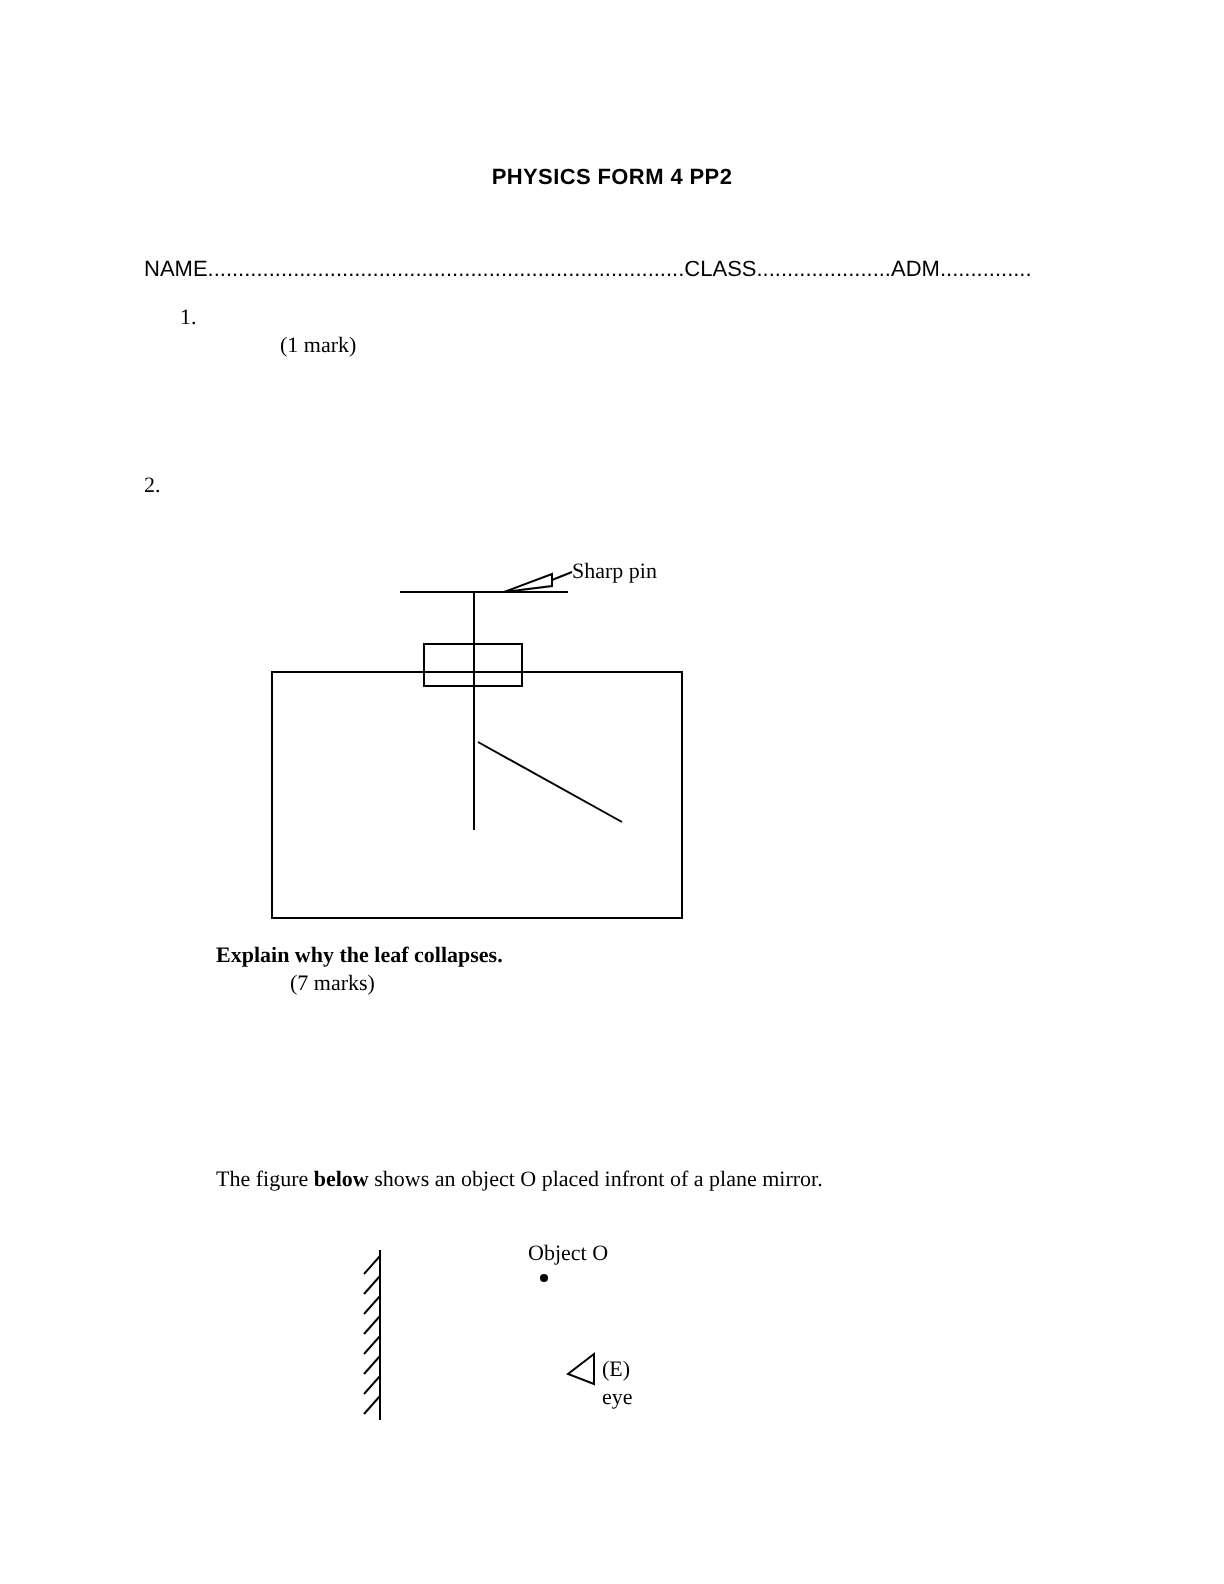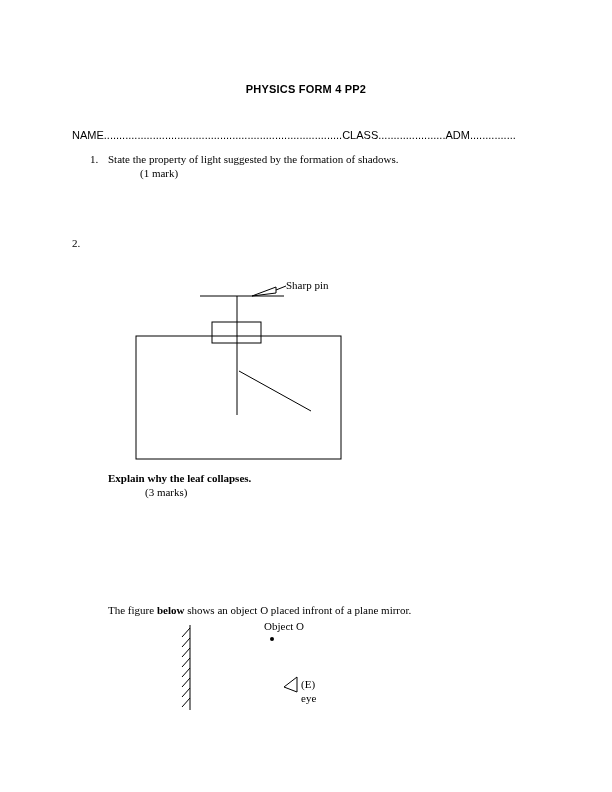--- a/index.html
+++ b/index.html
@@ -40,21 +40,20 @@
 </head>
 <body>
 
 <div class="page">
 
   <div class="title">PHYSICS FORM 4 PP2</div>
 
   <div class="name-line"><span>NAME</span><span>..............................................................................</span><span>CLASS</span><span>......................</span><span>ADM</span><span>...............</span></div>
 
   <div class="abs body-text" style="left:90px; top:152px;">1.</div>
-  <div class="abs body-text" style="left:108px; top:152px; width:440px;">State the property of light suggested by the formation of shadows.</div>
   <div class="abs body-text" style="left:140px; top:166px;">(1 mark)</div>
 
   <div class="abs body-text" style="left:72px; top:236px;">2.</div>
 
   <svg class="abs" style="left:120px; top:275px;" width="240" height="190" viewBox="0 0 240 190">
 
     <line class="stroke" x1="80" y1="21" x2="164" y2="21"></line>
 
     <polygon points="132,21 156,12 156,18" fill="none" stroke="#000" stroke-width="1"></polygon>
 
@@ -65,23 +64,23 @@
     <line class="stroke" x1="117" y1="21" x2="117" y2="140"></line>
 
     <rect class="stroke" x="92" y="47" width="49" height="21"></rect>
 
     <rect class="stroke" x="16" y="61" width="205" height="123"></rect>
 
     <line class="stroke" x1="119" y1="96" x2="191" y2="136"></line>
   </svg>
 
   <div class="abs body-text" style="left:108px; top:471px;font-weight:bold;">Explain why the leaf collapses.</div>
-  <div class="abs body-text" style="left:145px; top:485px;">(3 marks)</div>
+  <div class="abs body-text" style="left:145px; top:485px;">(7 marks)</div>
 
-  <div class="abs body-text" style="left:108px; top:583px; width:440px;margin-top:20px;"><span>The figure </span><span class="bold">below</span><span> shows an object O placed infront of a plane mirror.</span></div>
+  <div class="abs body-text" style="left:108px; top:583px; width:440px;"><span>The figure </span><span class="bold">below</span><span> shows an object O placed infront of a plane mirror.</span></div>
 
   <svg class="abs" style="left:170px; top:612px;" width="180" height="115" viewBox="0 0 180 115">
 
     <line class="stroke" x1="20" y1="13" x2="20" y2="98"></line>
 
     <g>
       <line class="stroke" x1="20" y1="16" x2="12" y2="25"></line>
       <line class="stroke" x1="20" y1="26" x2="12" y2="35"></line>
       <line class="stroke" x1="20" y1="36" x2="12" y2="45"></line>
       <line class="stroke" x1="20" y1="46" x2="12" y2="55"></line>

